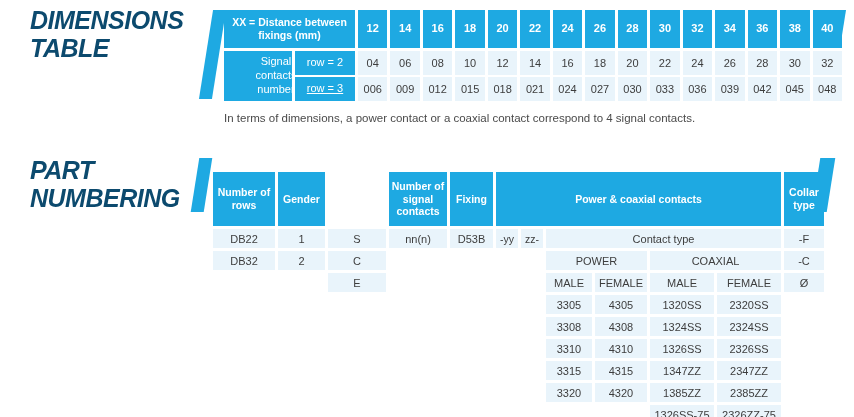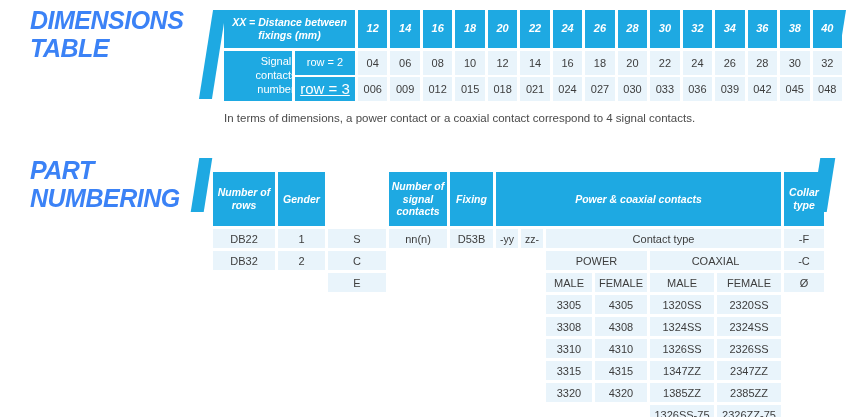--- a/index.html
+++ b/index.html
@@ -2,33 +2,33 @@
 <html><head>
 <meta charset="utf-8">
 <style>
   * { margin:0; padding:0; box-sizing:border-box; }
   html,body { background:#fff; }
   .page {
     position:relative; width:854px; height:417px; background:#fff;
     font-family:"Liberation Sans", sans-serif; overflow:hidden;
   }
   .section-title {
-    position:absolute; left:30px; color:#3b82f6;
+    position:absolute; left:30px; color:#0c4a6e;
     font-size:25px; font-weight:bold; font-style:italic;
     line-height:1.1; letter-spacing:-0.5px;
   }
   .title-dim  { top:7px; }
   .title-part { top:157px; }
 
   
   .hcell {
     background:#1ea9e2; color:#fff; display:flex; align-items:center;
     justify-content:center; text-align:center;
   }
-  .hcell.it { font-style:italic; font-weight:bold; }
+  .hcell.it { font-weight:bold; }
   .dcell {
     background:#e9f4fb; color:#3d3d3d; display:flex; align-items:center;
     justify-content:center; text-align:center; font-size:11px;
   }
 
   
   .dim-grid {
     position:absolute; left:224px; top:10px; width:618px;
     display:grid;
     grid-template-columns:68px 60px repeat(15, 1fr);
@@ -90,21 +90,21 @@
     <div class="hcell it num" style="grid-area:1/11">28</div>
     <div class="hcell it num" style="grid-area:1/12">30</div>
     <div class="hcell it num" style="grid-area:1/13">32</div>
     <div class="hcell it num" style="grid-area:1/14">34</div>
     <div class="hcell it num" style="grid-area:1/15">36</div>
     <div class="hcell it num" style="grid-area:1/16">38</div>
     <div class="hcell it num" style="grid-area:1/17">40</div>
 
     <div class="hcell" style="grid-area:2/1/4/2; font-size:11px; line-height:1.25;padding-left:36px;">Signal contacts number</div>
     <div class="hcell" style="grid-area:2/2; font-size:11px;text-align:center;">row = 2</div>
-    <div class="hcell" style="grid-area:3/2; font-size:15px;text-decoration:underline;">row = 3</div>
+    <div class="hcell" style="grid-area:3/2; font-size:11px;text-decoration:underline;">row = 3</div>
 
     <div class="dcell" style="grid-area:2/3">04</div>
     <div class="dcell" style="grid-area:2/4">06</div>
     <div class="dcell" style="grid-area:2/5">08</div>
     <div class="dcell" style="grid-area:2/6">10</div>
     <div class="dcell" style="grid-area:2/7">12</div>
     <div class="dcell" style="grid-area:2/8">14</div>
     <div class="dcell" style="grid-area:2/9">16</div>
     <div class="dcell" style="grid-area:2/10">18</div>
     <div class="dcell" style="grid-area:2/11">20</div>

